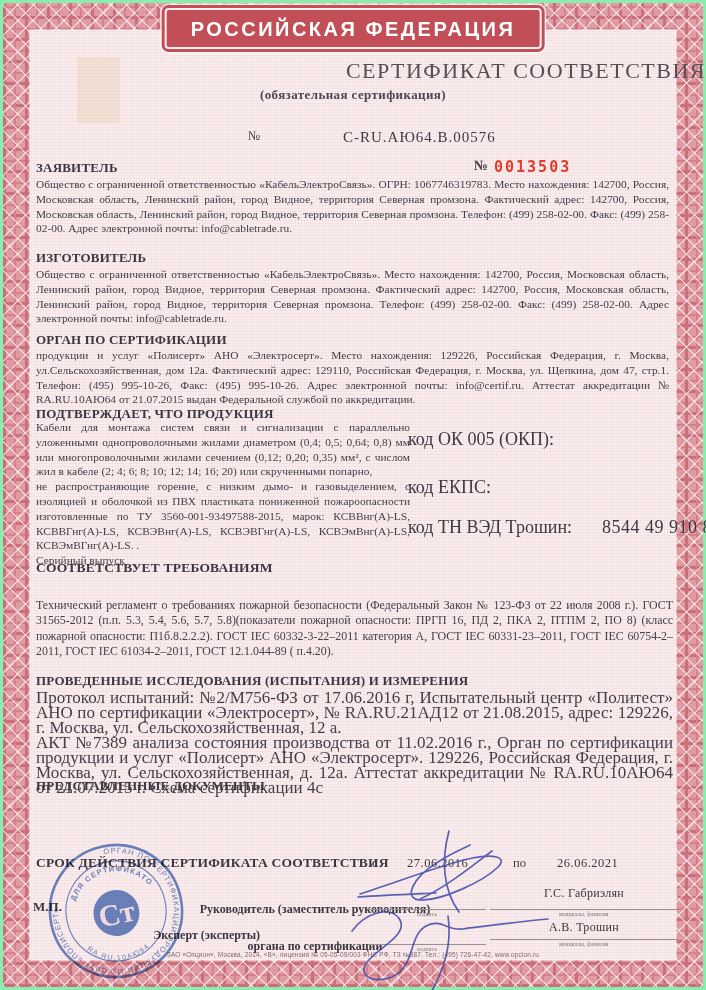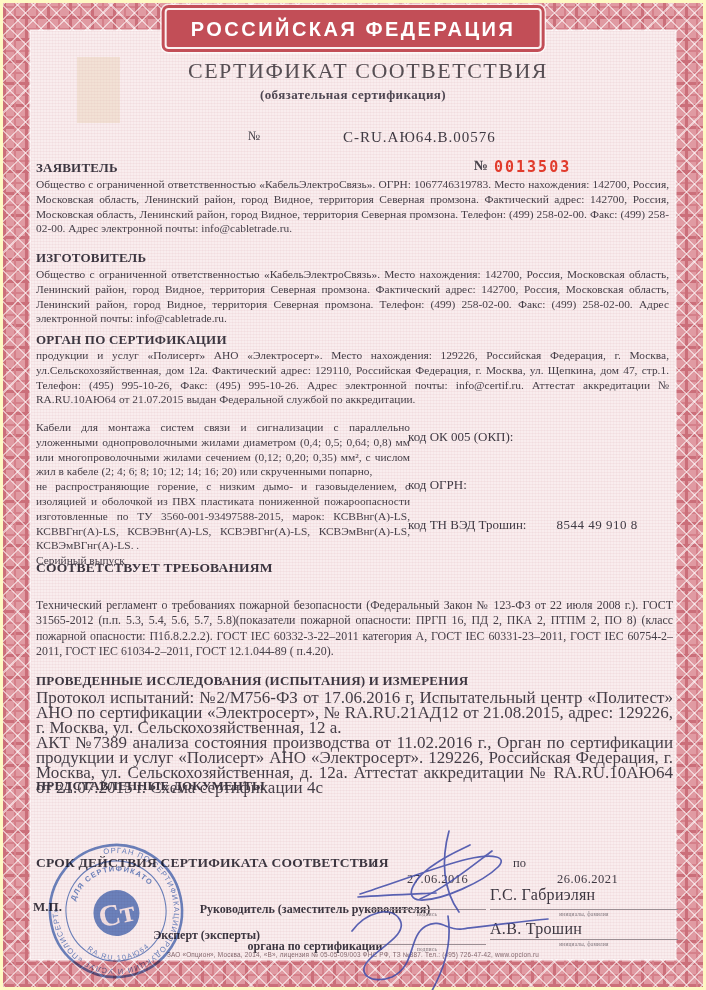--- a/index.html
+++ b/index.html
@@ -1,56 +1,56 @@
 <!DOCTYPE html>
 <html><head>
 <meta charset="utf-8">
 <style>
   html,body{margin:0;padding:0;background:#fff;}
-  .page{position:relative;width:706px;height:990px;background:#fef9c3;overflow:hidden;
+  .page{position:relative;width:706px;height:990px;background:#86efac;overflow:hidden;
         font-family:"Liberation Serif",serif;}
   .frame{position:absolute;inset:3px;background-color:#e09aa2;
     background-image:
       repeating-linear-gradient(45deg, rgba(255,255,255,.55) 0 1.5px, rgba(255,255,255,0) 1.5px 11px),
       repeating-linear-gradient(135deg, rgba(255,255,255,.55) 0 1.5px, rgba(255,255,255,0) 1.5px 11px),
       repeating-linear-gradient(90deg, #cb6f7a 0 3px, rgba(0,0,0,0) 3px 11px, #d5808a 11px 13px, rgba(0,0,0,0) 13px 22px),
       repeating-linear-gradient(0deg, #cb6f7a 0 3px, rgba(0,0,0,0) 3px 11px, #d5808a 11px 13px, rgba(0,0,0,0) 13px 22px);}
   .inner{position:absolute;inset:31px;background-color:#f9edee;
     box-shadow:0 0 0 1.5px rgba(255,255,255,.85);
     background-image:
       repeating-linear-gradient(0deg, rgba(213,158,166,.12) 0 1px, rgba(0,0,0,0) 1px 3px),
       repeating-linear-gradient(90deg, rgba(213,158,166,.09) 0 1px, rgba(0,0,0,0) 1px 3px);}
   .watermark{position:absolute;left:77px;top:57px;width:43px;height:66px;
     background:rgba(227,199,162,.32);}
   .banner{position:absolute;top:8px;left:50%;transform:translateX(-50%);
     background:#c24e57;color:#fff;font-family:"Liberation Sans",sans-serif;
     font-weight:bold;font-size:20px;line-height:1;letter-spacing:2.5px;
     padding:9px 24px 8px;border:2px solid #fbf1f1;border-radius:4px;
     box-shadow:0 0 0 3px #c24e57,0 0 0 4.5px rgba(255,255,255,.75);z-index:3;white-space:nowrap;}
-  .title{position:absolute;top:58px;left:0;right:0;text-align:center;
+  .title{position:absolute;top:58px;left:0;right:0;text-align:right;
     font-size:22px;letter-spacing:1.5px;color:#564e53;padding-left:30px;}
   .subtitle{position:absolute;top:87px;left:0;right:0;text-align:center;
     font-size:13px;font-weight:bold;letter-spacing:.4px;color:#4e4752;}
   .abs{position:absolute;}
   .h{font-weight:bold;font-size:13px;letter-spacing:.2px;color:#3c3640;}
   .p{font-size:11.4px;line-height:14.8px;color:#443e47;text-align:justify;}
   .prewrap{white-space:pre-line;}
   .num-label{font-size:13px;color:#4a444c;}
   .num-value{font-size:15px;letter-spacing:1px;color:#3f3942;}
   .rednum-label{font-size:14px;font-weight:bold;color:#4a444c;}
   .rednum{font-family:"DejaVu Sans Mono",monospace;font-weight:bold;font-size:15px;
     letter-spacing:2px;color:#e13b2c;}
-  .code-row{font-size:13px;color:#3e3842;white-space:nowrap;}
+  .code-row{font-size:18px;color:#3e3842;white-space:nowrap;}
   .code-val{margin-left:30px;letter-spacing:.5px;}
   .validity-label{font-size:12.5px;color:#3e3842;}
-  .validity-date{font-size:12.5px;letter-spacing:.5px;color:#3e3842;margin-top:16px;}
+  .validity-date{font-size:12.5px;letter-spacing:.5px;color:#3e3842;}
   .role{font-weight:bold;font-size:12px;line-height:15px;color:#3c3640;text-align:center;}
   .sigline{border-top:1px solid #9a8e93;height:0;}
   .caption{font-size:5.2px;color:#7a7077;text-align:center;letter-spacing:.3px;}
-  .name{font-size:16px;color:#3c3640;letter-spacing:.3px;}
+  .name{font-size:12px;color:#3c3640;text-align:center;letter-spacing:.3px;}
   .mp{font-weight:bold;font-size:13px;color:#3c3640;}
   .footer{position:absolute;top:951px;left:0;right:0;text-align:center;
     font-family:"Liberation Sans",sans-serif;font-size:6.4px;color:#82666c;letter-spacing:.2px;}
   .stamp{position:absolute;left:36px;top:831px;width:160px;height:160px;z-index:4;
     opacity:.82;mix-blend-mode:multiply;transform:rotate(-12deg);}
   .sigs{position:absolute;inset:0;z-index:5;pointer-events:none;}
 </style>
 </head>
 <body>
 
@@ -70,28 +70,29 @@
   <span class="abs rednum-label" style="left:474px;top:158px;">№</span>
   <span class="abs rednum" style="left:494px;top:158px;">0013503</span>
   <div class="abs p" style="left:36px;top:177px;width:633px;">Общество с ограниченной ответственностью «КабельЭлектроСвязь». ОГРН: 1067746319783. Место нахождения: 142700, Россия, Московская область, Ленинский район, город Видное, территория    Северная промзона. Фактический адрес: 142700, Россия, Московская область, Ленинский район, город Видное, территория    Северная промзона. Телефон: (499) 258-02-00. Факс: (499) 258-02-00. Адрес электронной почты: info@cabletrade.ru.</div>
 
   <div class="abs h" style="left:36px;top:250px;">ИЗГОТОВИТЕЛЬ</div>
   <div class="abs p" style="left:36px;top:267px;width:633px;">Общество с ограниченной ответственностью «КабельЭлектроСвязь». Место нахождения: 142700, Россия, Московская область, Ленинский район, город Видное, территория    Северная промзона. Фактический адрес: 142700, Россия, Московская область, Ленинский район, город Видное, территория    Северная промзона. Телефон: (499) 258-02-00. Факс: (499) 258-02-00. Адрес электронной почты: info@cabletrade.ru.</div>
 
   <div class="abs h" style="left:36px;top:332px;">ОРГАН ПО СЕРТИФИКАЦИИ</div>
   <div class="abs p" style="left:36px;top:348px;width:633px;">продукции и услуг «Полисерт» АНО «Электросерт». Место нахождения: 129226, Российская Федерация, г. Москва, ул.Сельскохозяйственная, дом 12а. Фактический адрес: 129110, Российская Федерация, г. Москва, ул. Щепкина, дом 47, стр.1. Телефон: (495) 995-10-26, Факс: (495) 995-10-26. Адрес электронной почты: info@certif.ru. Аттестат аккредитации № RA.RU.10АЮ64 от 21.07.2015 выдан Федеральной службой по аккредитации.</div>
 
+  <div class="abs h" style="left:36px;top:406px;">ПОДТВЕРЖДАЕТ, ЧТО ПРОДУКЦИЯ</div>
   <div class="abs p prewrap" style="left:36px;top:420px;width:374px;">Кабели для монтажа систем связи и сигнализации с параллельно уложенными однопроволочными жилами диаметром (0,4; 0,5; 0,64; 0,8) мм или многопроволочными жилами сечением (0,12; 0,20; 0,35) мм², с числом жил в кабеле (2; 4; 6; 8; 10; 12; 14; 16; 20) или скрученными попарно,
 не распространяющие горение, с низким дымо- и газовыделением, с изоляцией и оболочкой из ПВХ пластиката пониженной пожароопасности изготовленные по ТУ 3560-001-93497588-2015, марок: КСВВнг(А)-LS, КСВВГнг(А)-LS, КСВЭВнг(А)-LS, КСВЭВГнг(А)-LS, КСВЭмВнг(А)-LS, КСВЭмВГнг(А)-LS. .
 Серийный выпуск</div>
   <div class="abs code-row" style="left:408px;top:429px;">
     <span>код ОК 005 (ОКП):</span><span class="code-val"></span>
   </div>
   <div class="abs code-row" style="left:408px;top:477px;">
-    <span>код ОГРН:</span><span class="code-val"></span>
+    <span>код ЕКПС:</span><span class="code-val"></span>
   </div>
   <div class="abs code-row" style="left:408px;top:517px;">
     <span>код ТН ВЭД Трошин:</span><span class="code-val">8544 49 910 8</span>
   </div>
 
   <div class="abs h" style="left:36px;top:560px;font-size:13.5px;">СООТВЕТСТВУЕТ ТРЕБОВАНИЯМ</div>
   <div class="abs p" style="left:36px;top:598px;width:637px;font-size:11.9px;line-height:15.4px;">Технический регламент о требованиях пожарной безопасности (Федеральный Закон № 123-ФЗ от 22 июля 2008 г.). ГОСТ 31565-2012 (п.п. 5.3, 5.4, 5.6, 5.7, 5.8)(показатели пожарной опасности: ПРГП 16, ПД 2, ПКА 2, ПТПМ 2, ПО 8) (класс пожарной опасности: П1б.8.2.2.2). ГОСТ IEC 60332-3-22–2011 категория А, ГОСТ IEC 60331-23–2011, ГОСТ IEC 60754-2–2011, ГОСТ IEC 61034-2–2011, ГОСТ 12.1.044-89 ( п.4.20).</div>
 
   <div class="abs h" style="left:36px;top:673px;">ПРОВЕДЕННЫЕ ИССЛЕДОВАНИЯ (ИСПЫТАНИЯ) И ИЗМЕРЕНИЯ</div>
   <div class="abs p prewrap" style="left:36px;top:690px;width:637px;font-size:17px;line-height:15px;">Протокол испытаний: №2/М756-ФЗ от 17.06.2016 г, Испытательный центр «Политест» АНО по сертификации «Электросерт»,  № RA.RU.21АД12 от 21.08.2015, адрес: 129226, г. Москва, ул. Сельскохозяйственная, 12 а.

